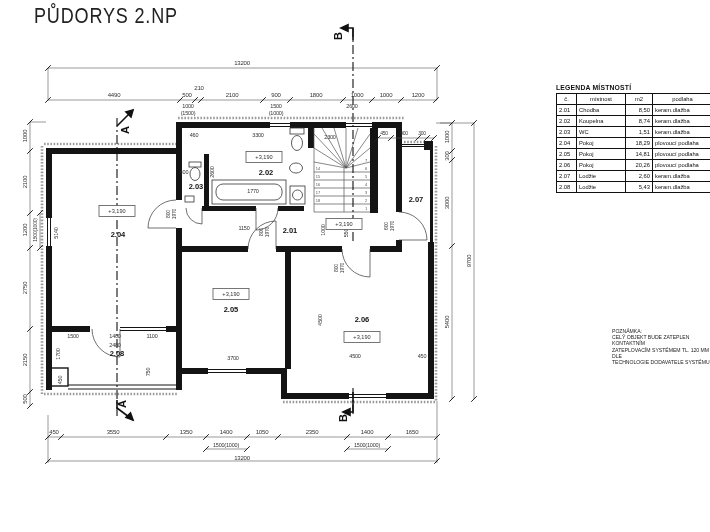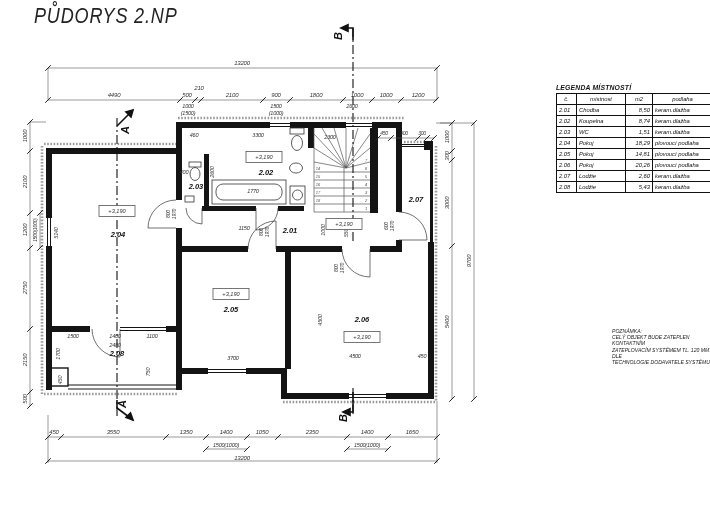--- a/index.html
+++ b/index.html
@@ -1,17 +1,17 @@
 <!DOCTYPE html>
 <html><head>
 <meta charset="utf-8">
 <style>
   html,body{margin:0;padding:0;background:#fff;}
   #page{position:relative;width:710px;height:532px;background:#fff;overflow:hidden;
-        font-family:"Liberation Sans",sans-serif;color:#111;font-style:italic;}
+        font-family:"Liberation Sans",sans-serif;color:#111;}
   #title{position:absolute;left:34px;top:3px;font-size:22px;color:#222;
          transform:scaleX(.82);transform-origin:left top;letter-spacing:1px;white-space:nowrap;}
   svg{position:absolute;left:0;top:0;}
   .dim{fill:#333;text-anchor:middle;letter-spacing:-0.2px;}
   .room{font-weight:bold;fill:#111;font-size:7.5px;text-anchor:middle;}
   .lvl{font-size:5.6px;fill:#333;text-anchor:middle;}
   .secletter{font-size:11px;font-weight:bold;fill:#111;text-anchor:middle;}
   .stairnum{fill:#555;text-anchor:middle;}
   #legend{position:absolute;left:556px;top:84px;width:152px;}
   #legend-title{font-size:6.8px;font-weight:bold;letter-spacing:.2px;margin-bottom:2px;}

